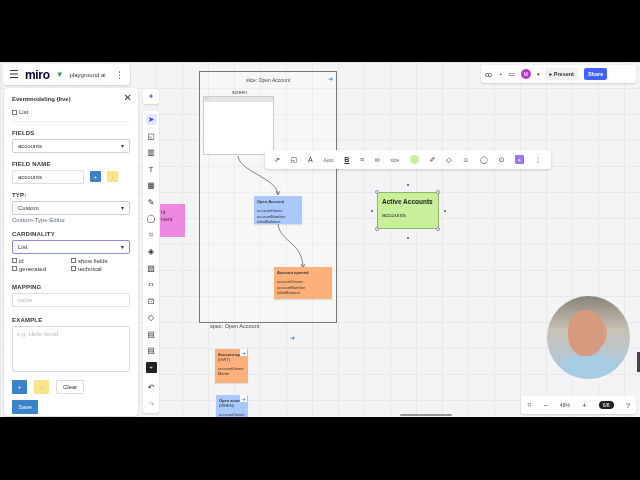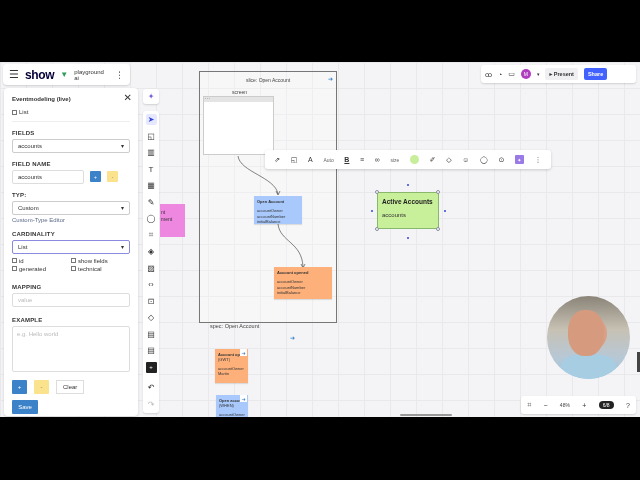--- a/index.html
+++ b/index.html
@@ -75,21 +75,21 @@
   .scrollbar { position: absolute; left: 400px; top: 352px; width: 52px; height: 2px; background: #999; border-radius: 1px; }
   .rscroll { position: absolute; left: 637px; top: 290px; width: 3px; height: 20px; background: #444; }
 </style>
 </head>
 <body>
 
 <div class="screen">
 
   <div class="topbar">
     <span class="hamb">☰</span>
-    <span class="logo">show</span>
+    <span class="logo">miro</span>
     <span class="board-ic">▼</span>
     <span class="board-name">playground ai</span>
     <span class="more">⋮</span>
   </div>
 
   <div class="panel">
     <div class="panel-title">Eventmodeling (live)</div>
     <span class="close">✕</span>
     <div style="margin-top:7px;">
       <label class="chk">

